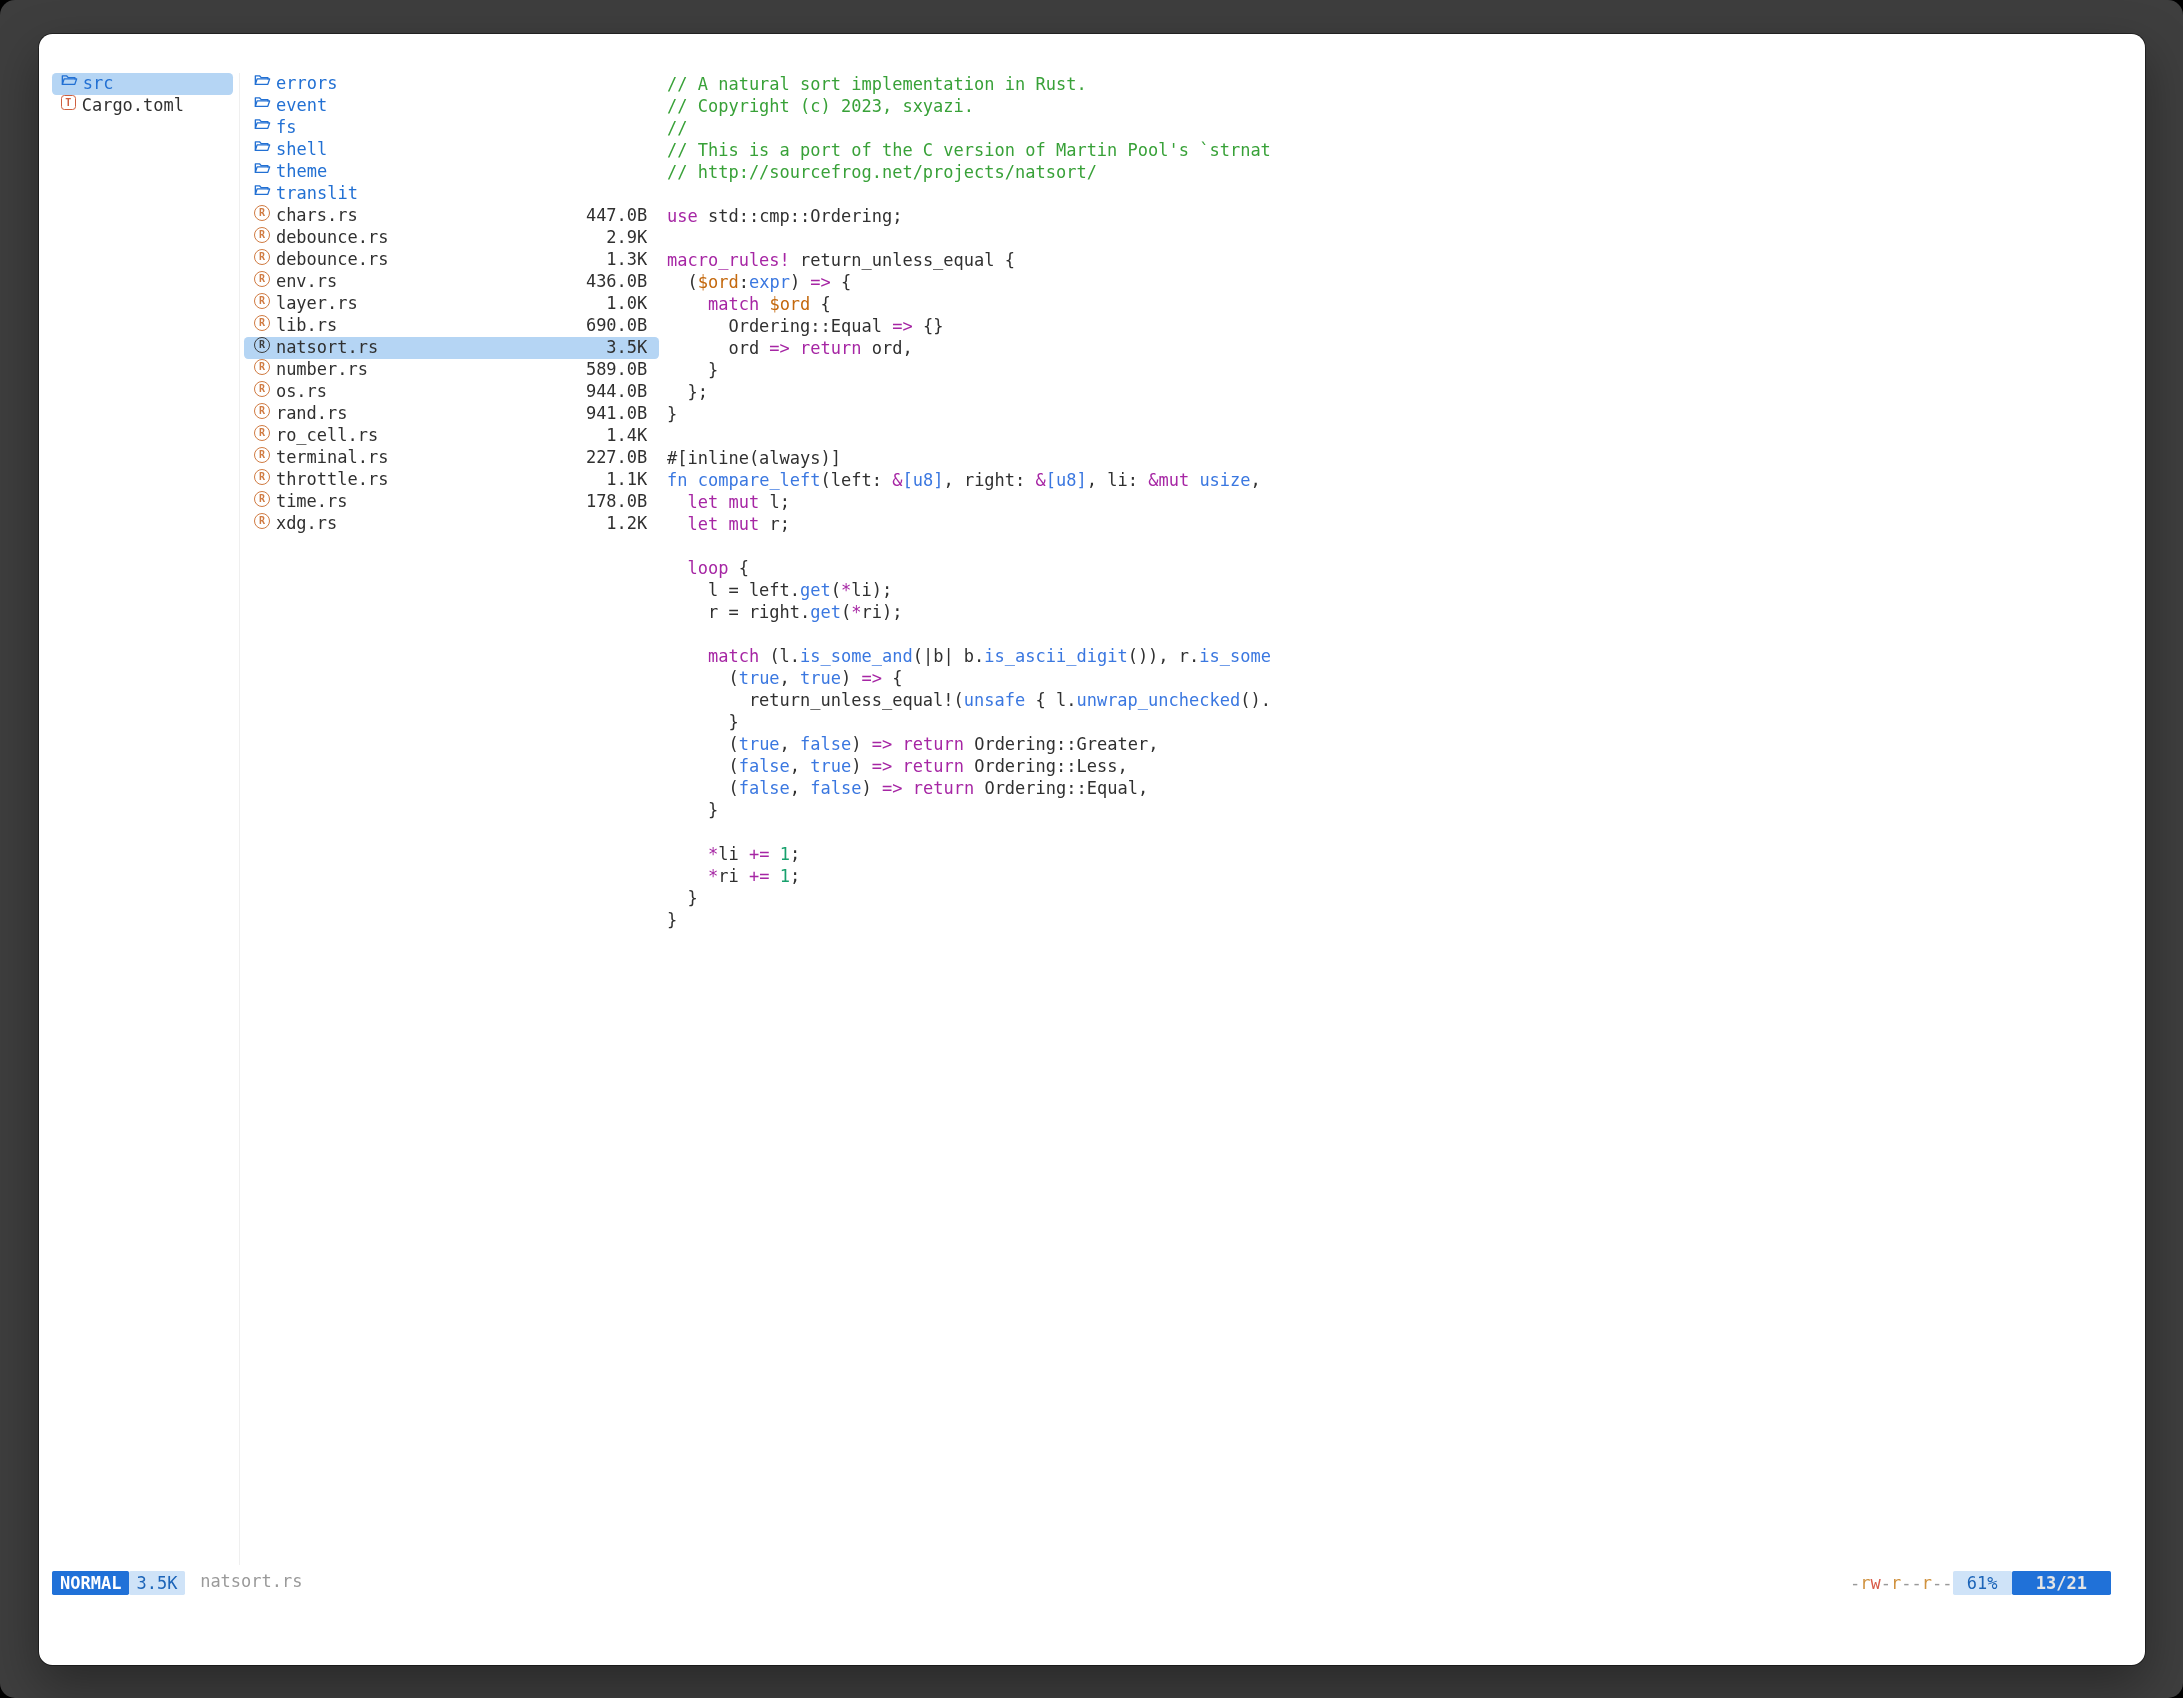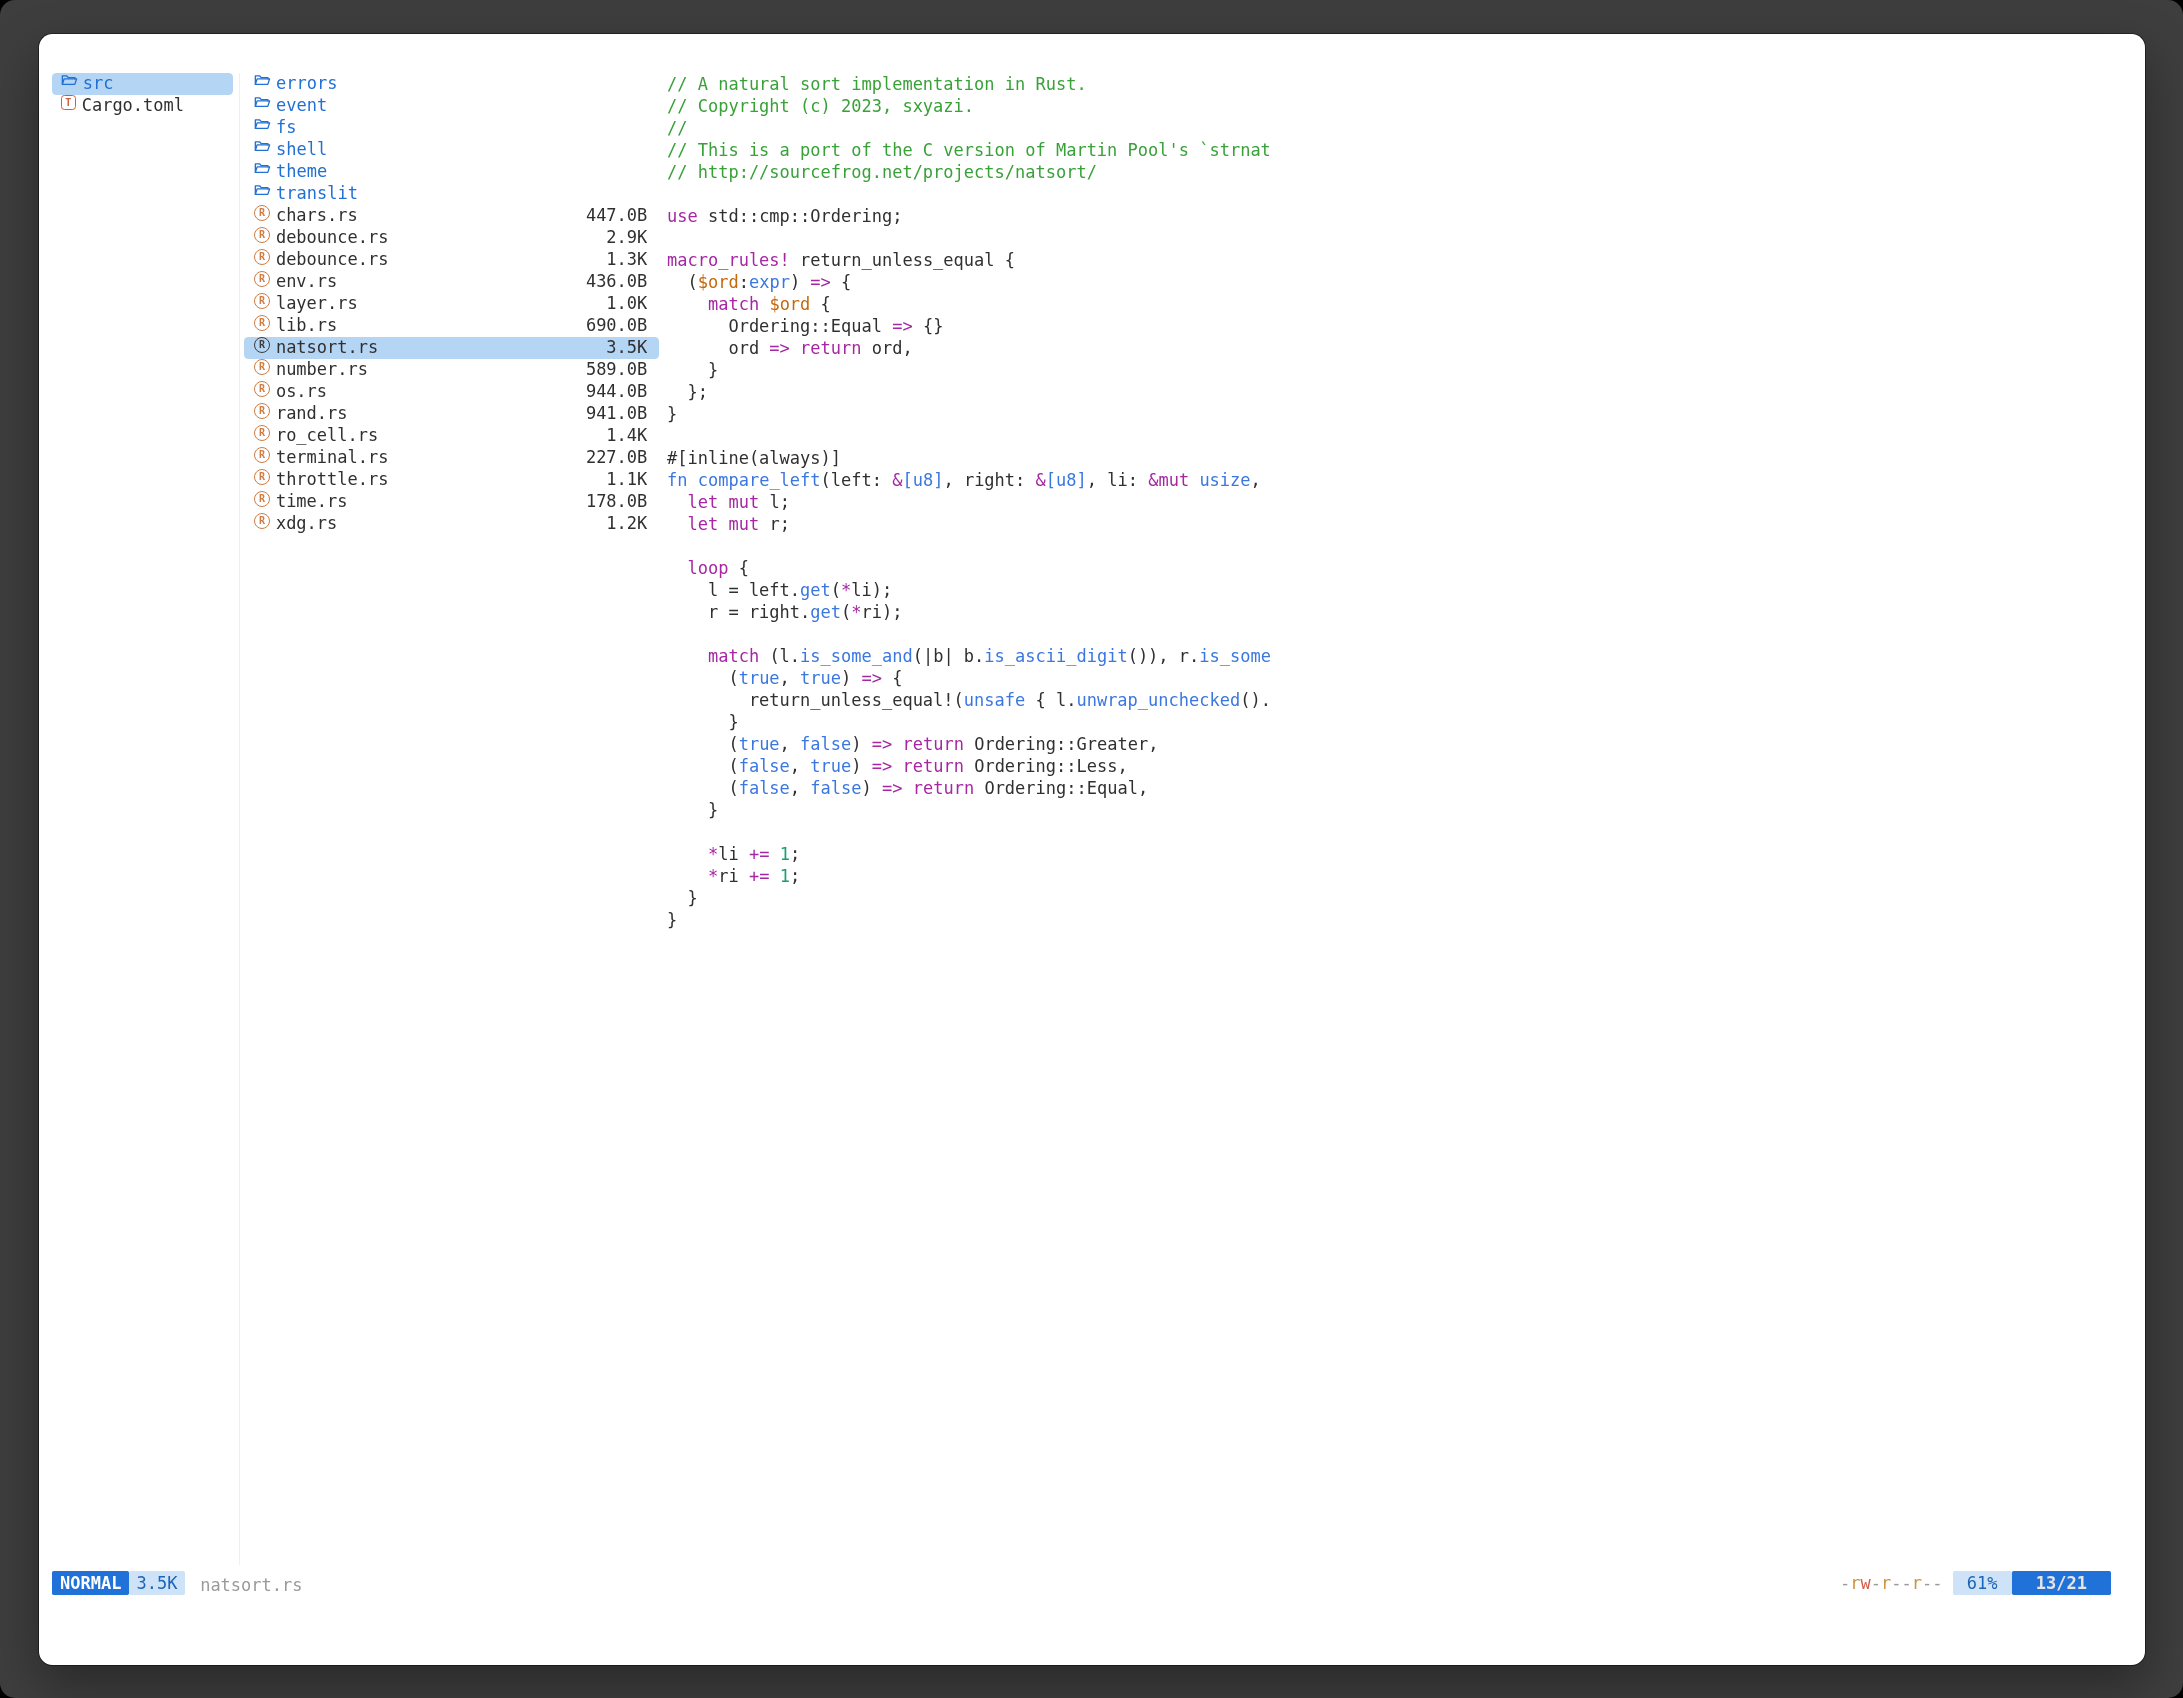--- a/index.html
+++ b/index.html
@@ -33,27 +33,27 @@
   .ficon-svg{flex:none;margin-right:5px}
 
   .code-line{height:22px;line-height:22px;white-space:pre;overflow:hidden}
   .tk-c{color:var(--comment-green,#38a138)}
   .tk-k{color:var(--keyword-magenta,#a626a4)}
   .tk-b{color:var(--code-blue,#3a77e0)}
   .tk-o{color:var(--macro-var-orange,#c4690e)}
   .tk-n{color:var(--number-green,#18a16d)}
   .tk-t{color:var(--text-dark,#303030)}
 
-  .statusbar{position:absolute;left:13.4px;right:34px;top:1537px;height:23.5px;display:flex;align-items:flex-end}
+  .statusbar{position:absolute;left:13.4px;right:34px;top:1537px;height:23.5px;display:flex;align-items:flex-start}
   .badge{height:23.5px;display:inline-flex;align-items:center;padding:0 7.6px;border-radius:1.7px;white-space:pre}
   .badge.mode{background:var(--accent-blue,#2071d8);color:#fff;font-weight:bold}
   .badge.size{background:var(--badge-light-bg,#cfe3f8);color:var(--badge-light-text,#1c64b8)}
   .status-file{color:var(--dim-gray,#9a9a9a);margin-left:15px;white-space:pre}
   .status-right{margin-left:auto;display:inline-flex;align-items:center}
-  .perm{white-space:pre;margin-right:10px}
+  .perm{white-space:pre;}
   .perm .p-dash{color:var(--perm-dash,#9a9a9a)}
   .perm .p-read{color:var(--perm-read,#d0923f)}
   .perm .p-write{color:var(--perm-write,#d95c49)}
   .badge.percent{background:var(--badge-light-bg,#cfe3f8);color:var(--badge-light-text,#1c64b8);padding:0 14.3px}
   .badge.position{background:var(--accent-blue,#2071d8);color:#e5e5e5;font-weight:bold;padding:0 24px}
 </style>
 </head>
 <body>
 
 <div class="backdrop">

